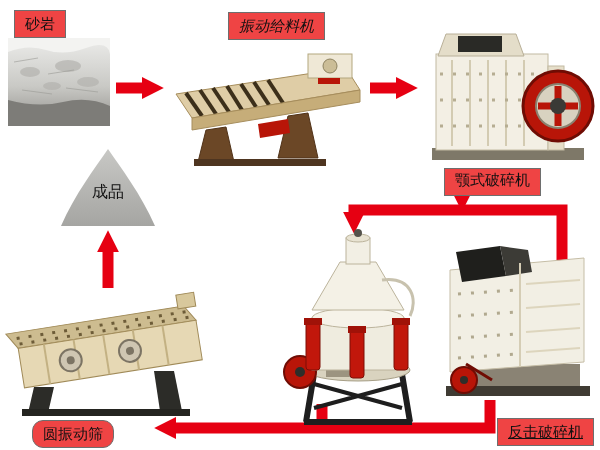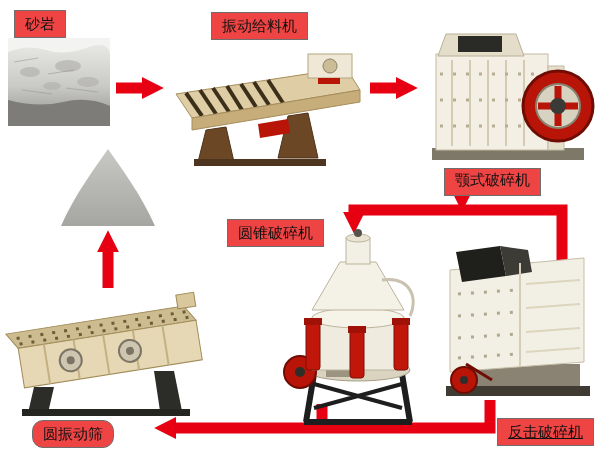--- a/index.html
+++ b/index.html
@@ -208,24 +208,24 @@
           <stop offset="0" stop-color="#c8c8c5"></stop>
           <stop offset="1" stop-color="#a5a5a2"></stop>
         </linearGradient>
       </defs>
       <path d="M53,3 C40,22 20,48 6,80 L100,80 C86,48 66,22 53,3 Z" fill="url(#pg)"></path>
     </svg>
   </div>
 
   <div class="label" style="left:14px; top:10px;">砂岩</div>
 
-  <div class="label" style="left:211px; top:12px;">振动给料机</div>
+  <div class="label" style="left:228px; top:12px;font-style:italic;">振动给料机</div>
 
   <div class="label" style="left:444px; top:168px;font-family:Liberation Mono, monospace;">颚式破碎机</div>
 
-  <div class="label" style="left:227px; top:219px;">圆锥破碎机</div>
 
   <div class="label" style="left:497px; top:418px;text-decoration:underline;">反击破碎机</div>
 
   <div class="label" style="left:32px; top:420px;border-radius:11px;">圆振动筛</div>
 
+  <div class="plain-label" style="left:55px; top:182px; width:106px;">成品</div>
 
 </div>
 
 </body></html>

